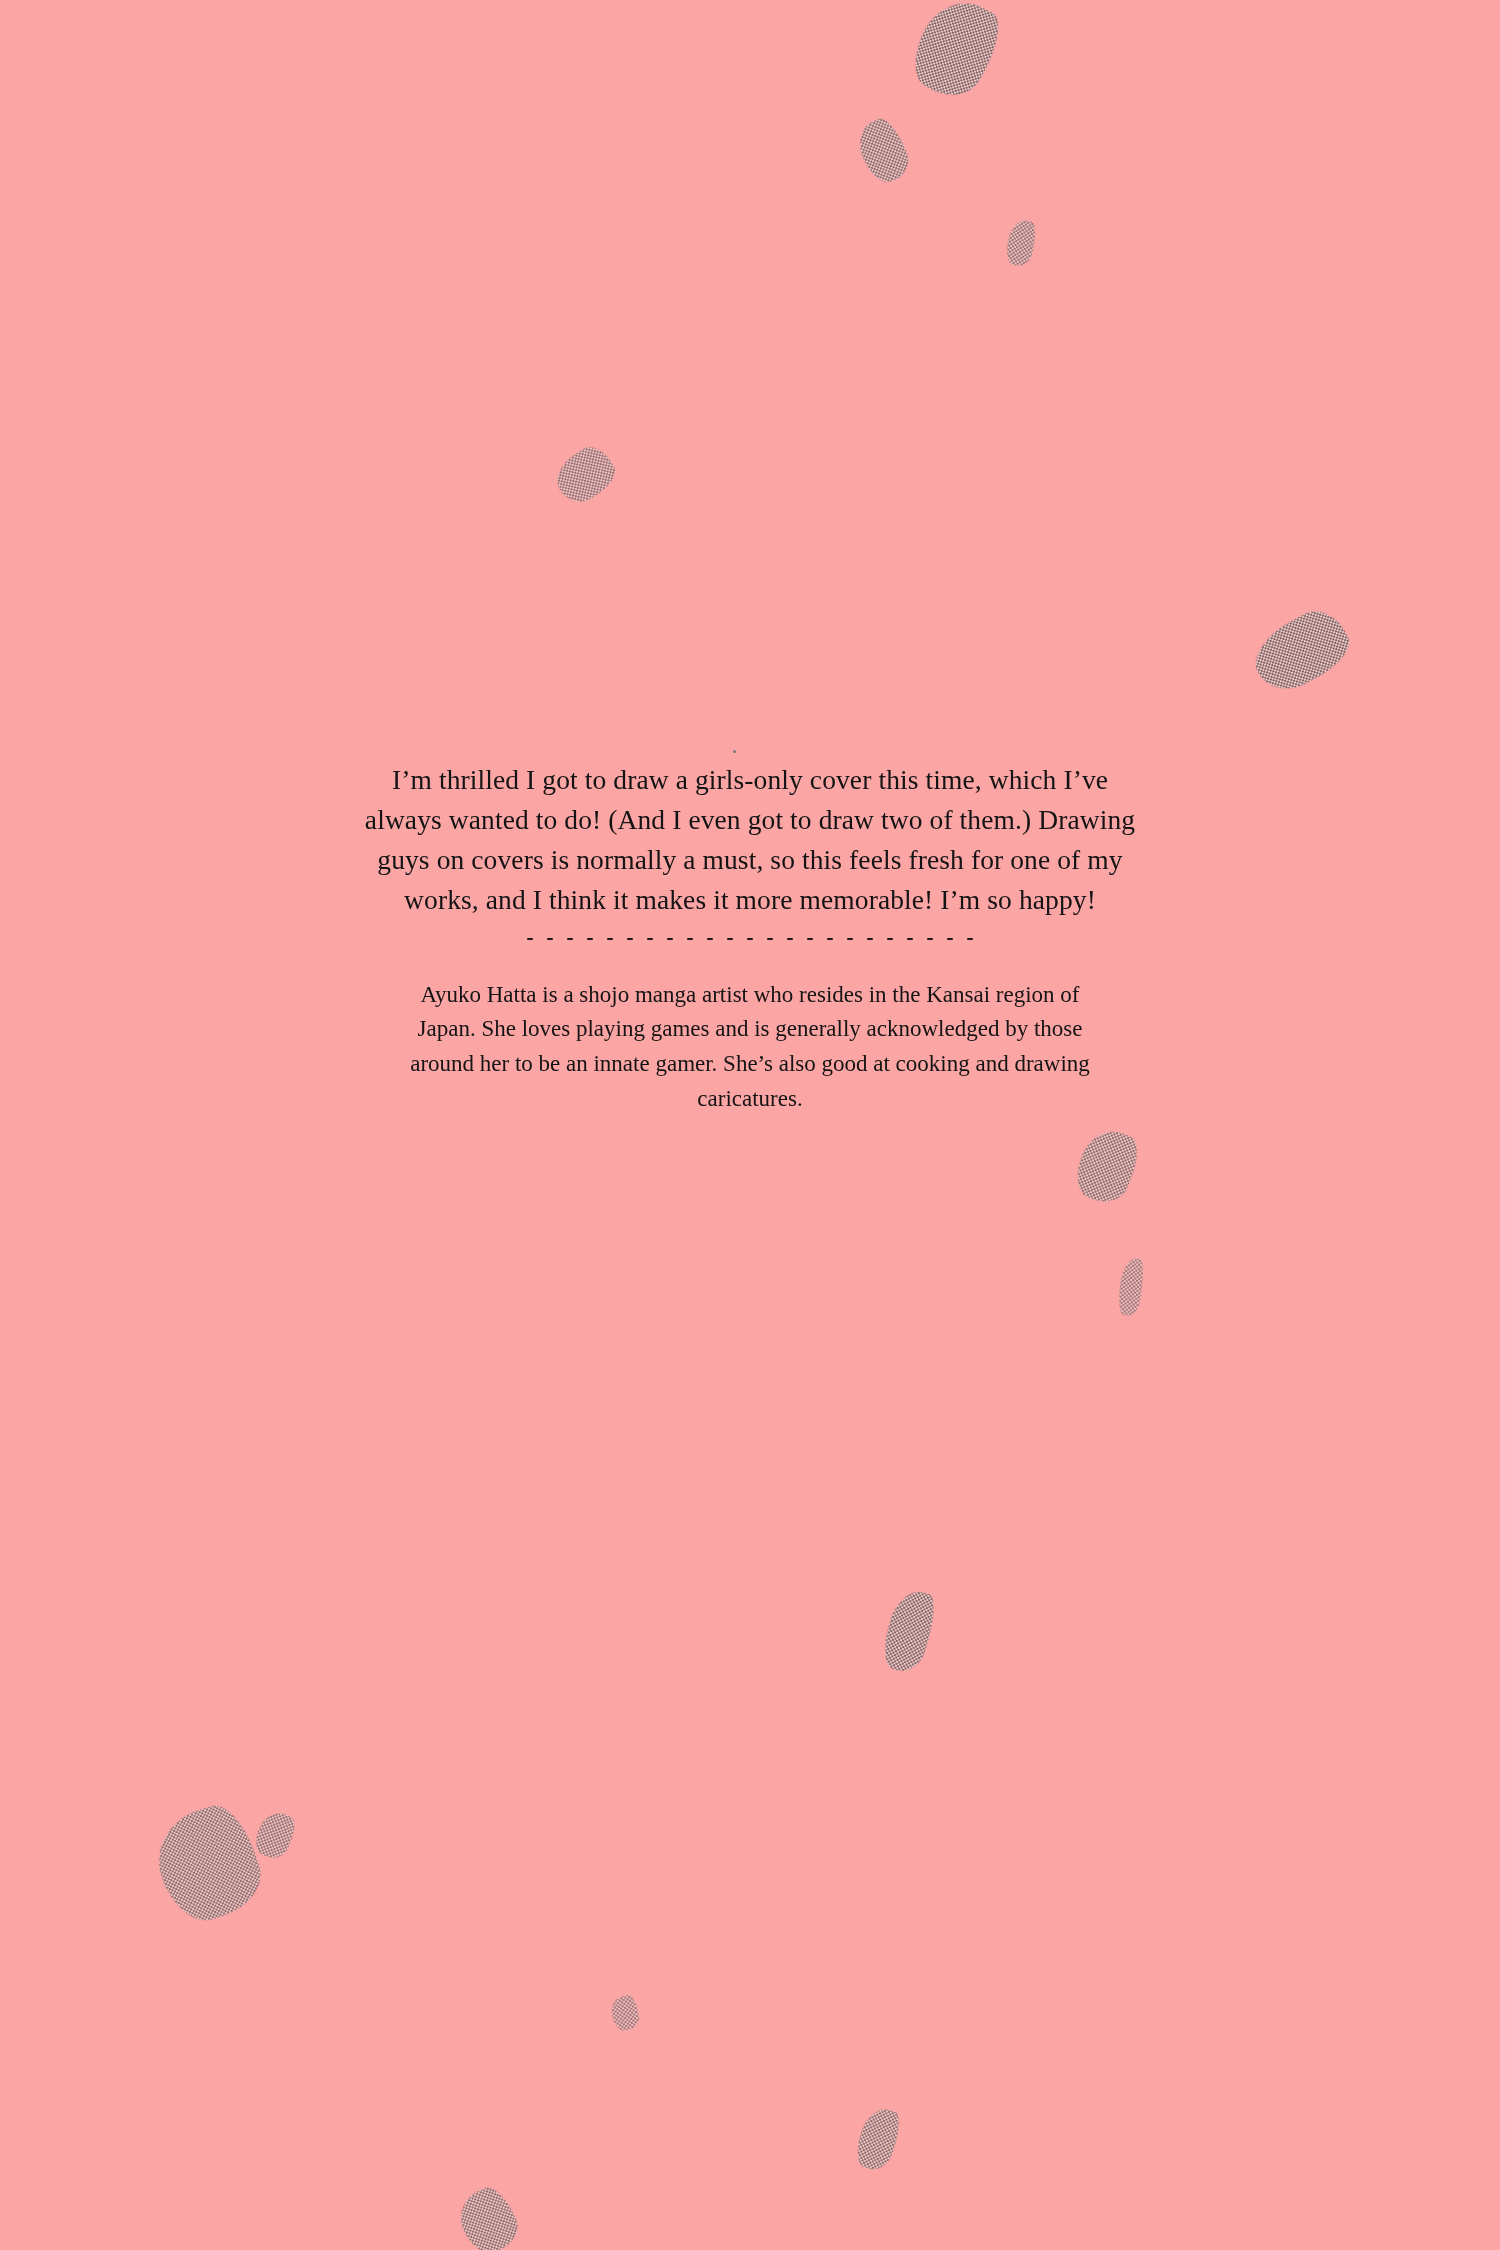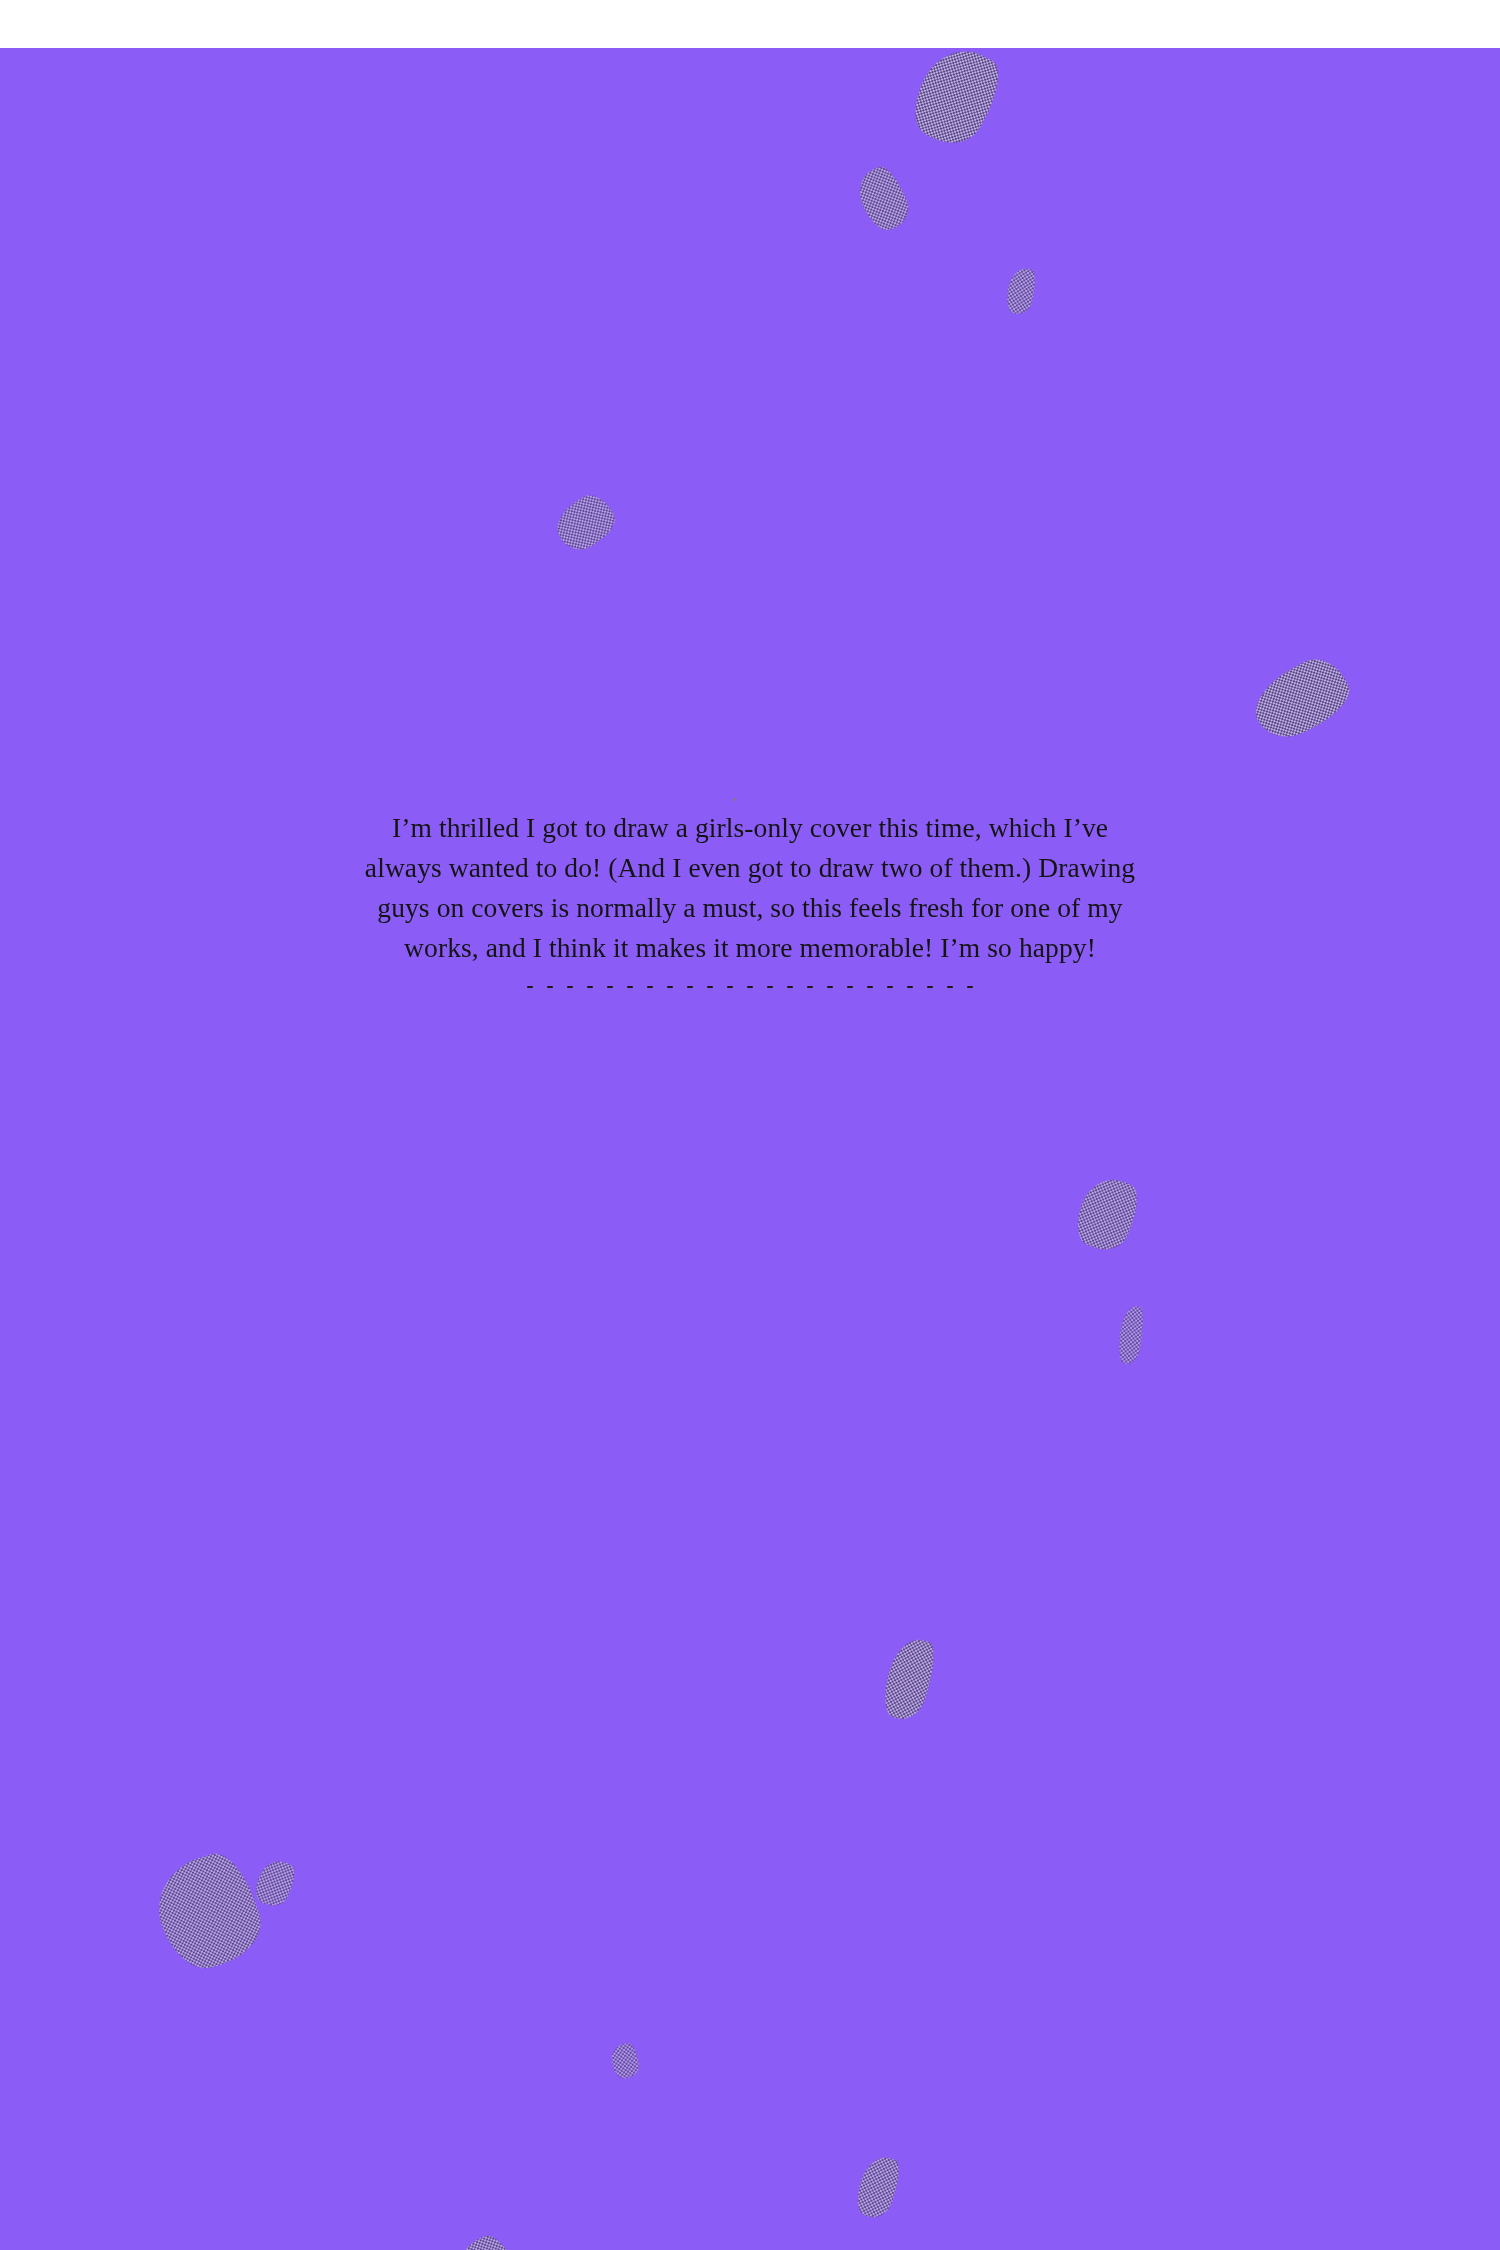--- a/index.html
+++ b/index.html
@@ -12,22 +12,21 @@
     height: 2250px;
     position: relative;
     overflow: hidden;
     font-family: "Liberation Serif", serif;
     color: #1a1a1a;
   }
 
   .page {
     position: absolute;
     inset: 0;
-    background: #8b5cf6;
-    margin-top: 48px;
+    background: #fca5a5;
   }
 
   
   .petal {
     position: absolute;
     background: #3a3a3a;
     opacity: 0.55;
     border-radius: 60% 30% 55% 40% / 50% 60% 35% 55%;
     filter: blur(0.4px);
   }
@@ -128,15 +127,18 @@
 
   <div class="content">
 
     <div class="note">
       <p>I’m thrilled I got to draw a girls-only cover this time, which I’ve always wanted to do! (And I even got to draw two of them.) Drawing guys on covers is normally a must, so this feels fresh for one of my works, and I think it makes it more memorable! I’m so happy!</p>
     </div>
 
 
     <div class="dot-rule"></div>
 
+    <div class="bio">
+      <p>Ayuko Hatta is a shojo manga artist who resides in the Kansai region of Japan. She loves playing games and is generally acknowledged by those around her to be an innate gamer. She’s also good at cooking and drawing caricatures.</p>
+    </div>
 
   </div>
 </div>
 
 </body></html>

